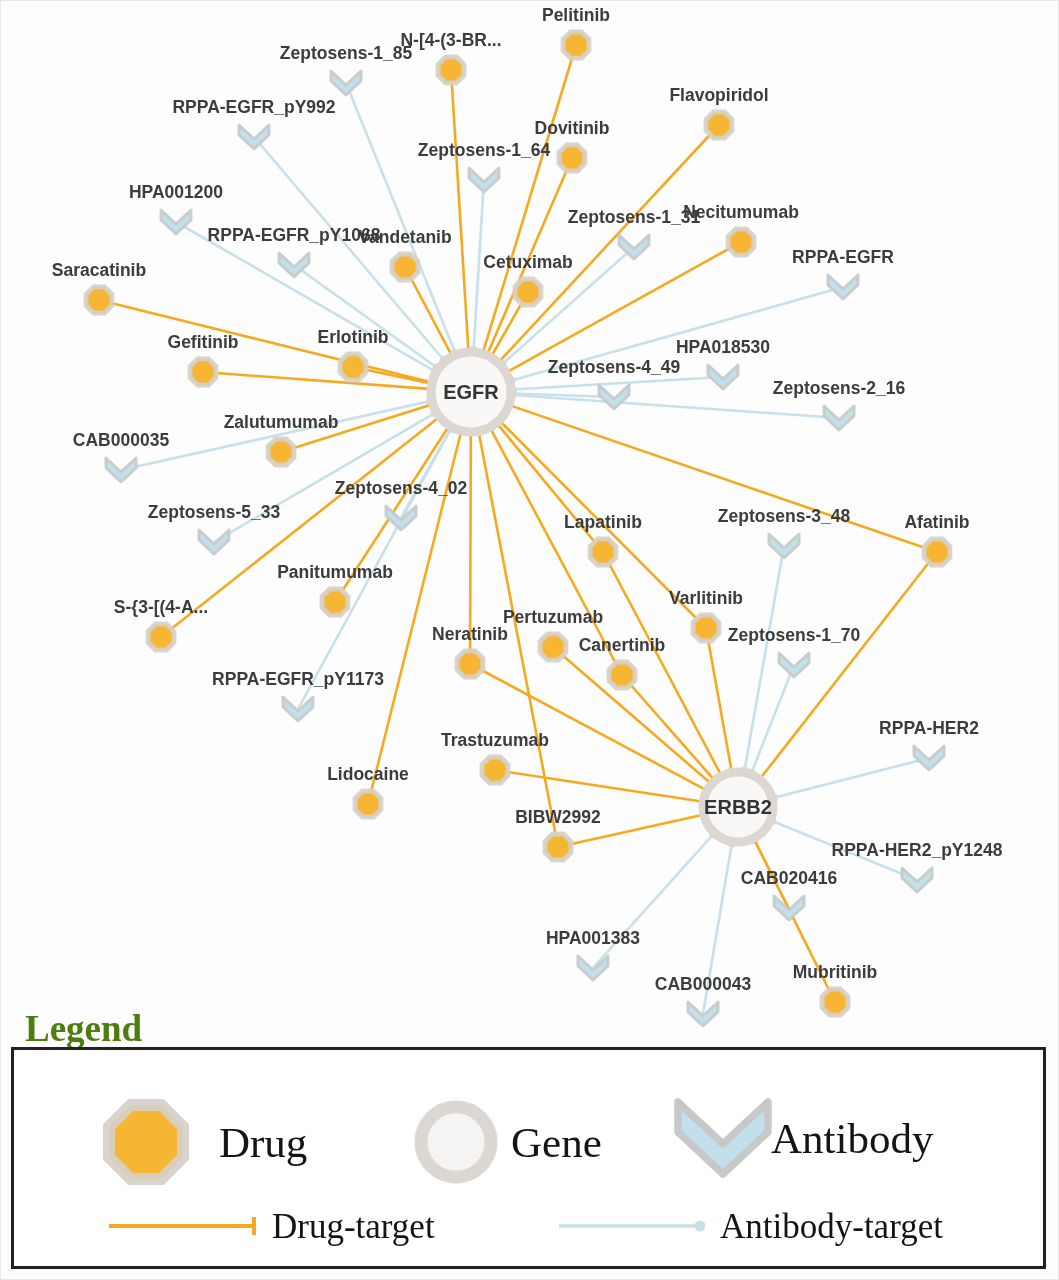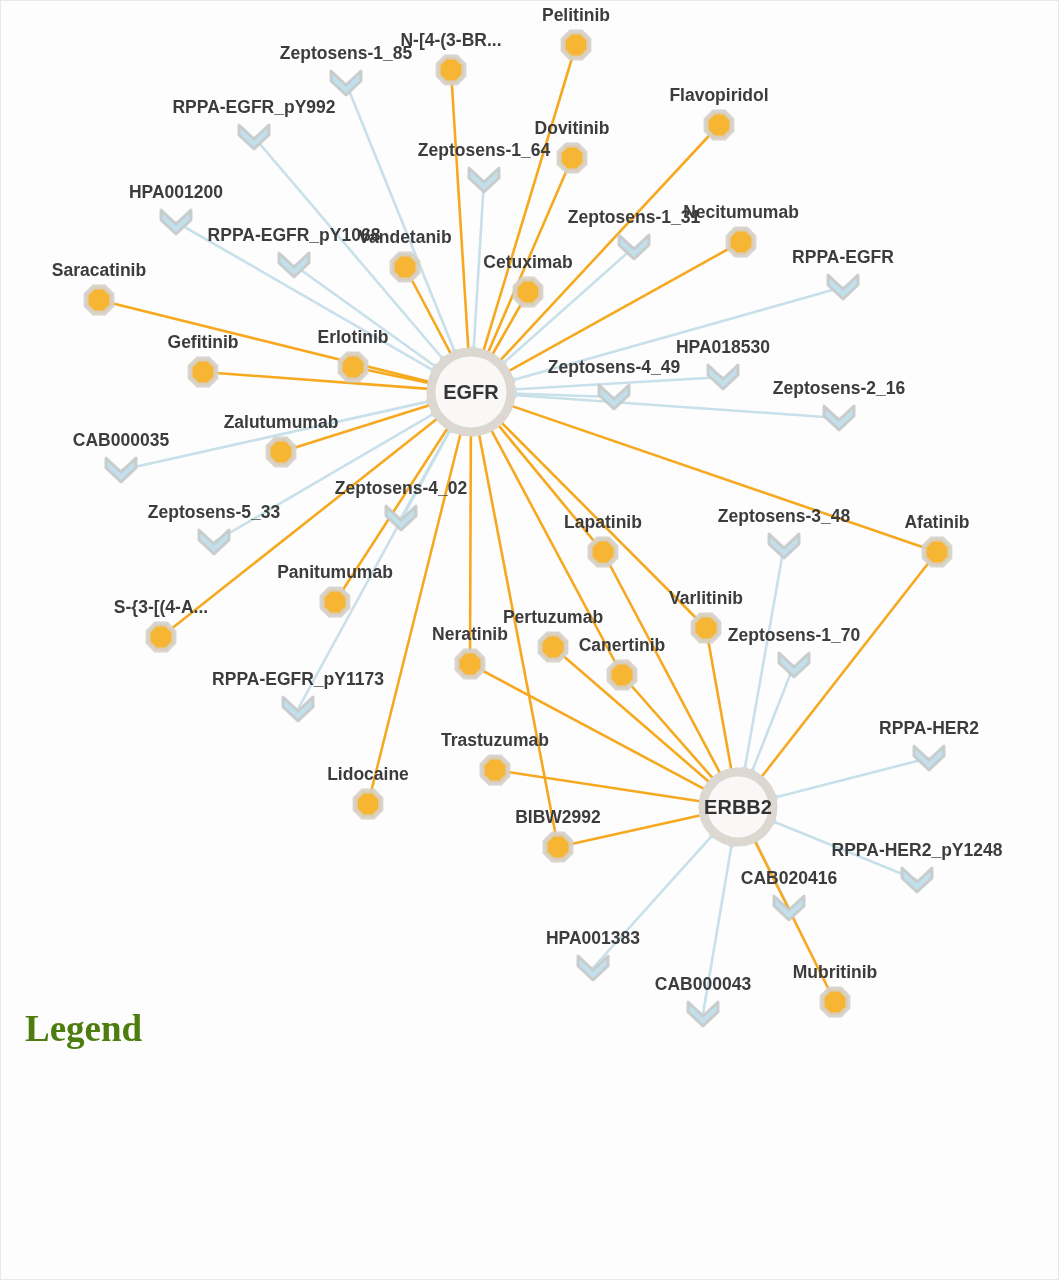--- a/index.html
+++ b/index.html
@@ -233,13 +233,34 @@
         <text x="928" y="733" text-anchor="middle" font-size="17.5" fill="#3C3C3C" class="node-label">RPPA-HER2</text>
         <text x="916" y="855" text-anchor="middle" font-size="17.5" fill="#3C3C3C" class="node-label">RPPA-HER2_pY1248</text>
         <text x="788" y="883" text-anchor="middle" font-size="17.5" fill="#3C3C3C" class="node-label">CAB020416</text>
         <text x="592" y="943" text-anchor="middle" font-size="17.5" fill="#3C3C3C" class="node-label">HPA001383</text>
         <text x="702" y="989" text-anchor="middle" font-size="17.5" fill="#3C3C3C" class="node-label">CAB000043</text>
       </g>
     </svg>
 
   <div id="legend-title">Legend</div>
 
+  <div id="legend-box">
+    <svg width="1029" height="216" viewBox="0 0 1029 216">
+
+      <polygon points="169,107.3 147.3,129 116.7,129 95,107.3 95,76.7 116.7,55 147.3,55 169,76.7" fill="#F6B532" stroke="#D5D0C9" stroke-width="12" stroke-opacity="0.9"></polygon>
+      <text class="lg-big" x="205" y="107">Drug</text>
+
+      <circle cx="442" cy="92" r="35" fill="#F6F4F2" stroke="#DCD7D1" stroke-width="13"></circle>
+      <text class="lg-big" x="497" y="107">Gene</text>
+
+      <path d="M -15 -12 L 0 2 L 15 -12 L 15 -2 L 0 12 L -15 -2 Z" transform="translate(709,88) scale(3)" fill="#C2E0EC" stroke="#C7C9C9" stroke-width="2.5" stroke-linejoin="round"></path>
+      <text class="lg-big" x="757" y="103">Antibody</text>
+
+      <line x1="95" y1="176" x2="238" y2="176" stroke="#F6A91F" stroke-width="4"></line>
+      <line x1="240" y1="167" x2="240" y2="185" stroke="#F6A91F" stroke-width="4"></line>
+      <text class="lg-small" x="258" y="188">Drug-target</text>
+
+      <line x1="545" y1="176" x2="682" y2="176" stroke="#C8E0EA" stroke-width="3.5"></line>
+      <circle cx="686" cy="176" r="5.5" fill="#C8E0EA"></circle>
+      <text class="lg-small" x="706" y="188">Antibody-target</text>
+    </svg>
+  </div>
 </div>
 
 </body></html>

